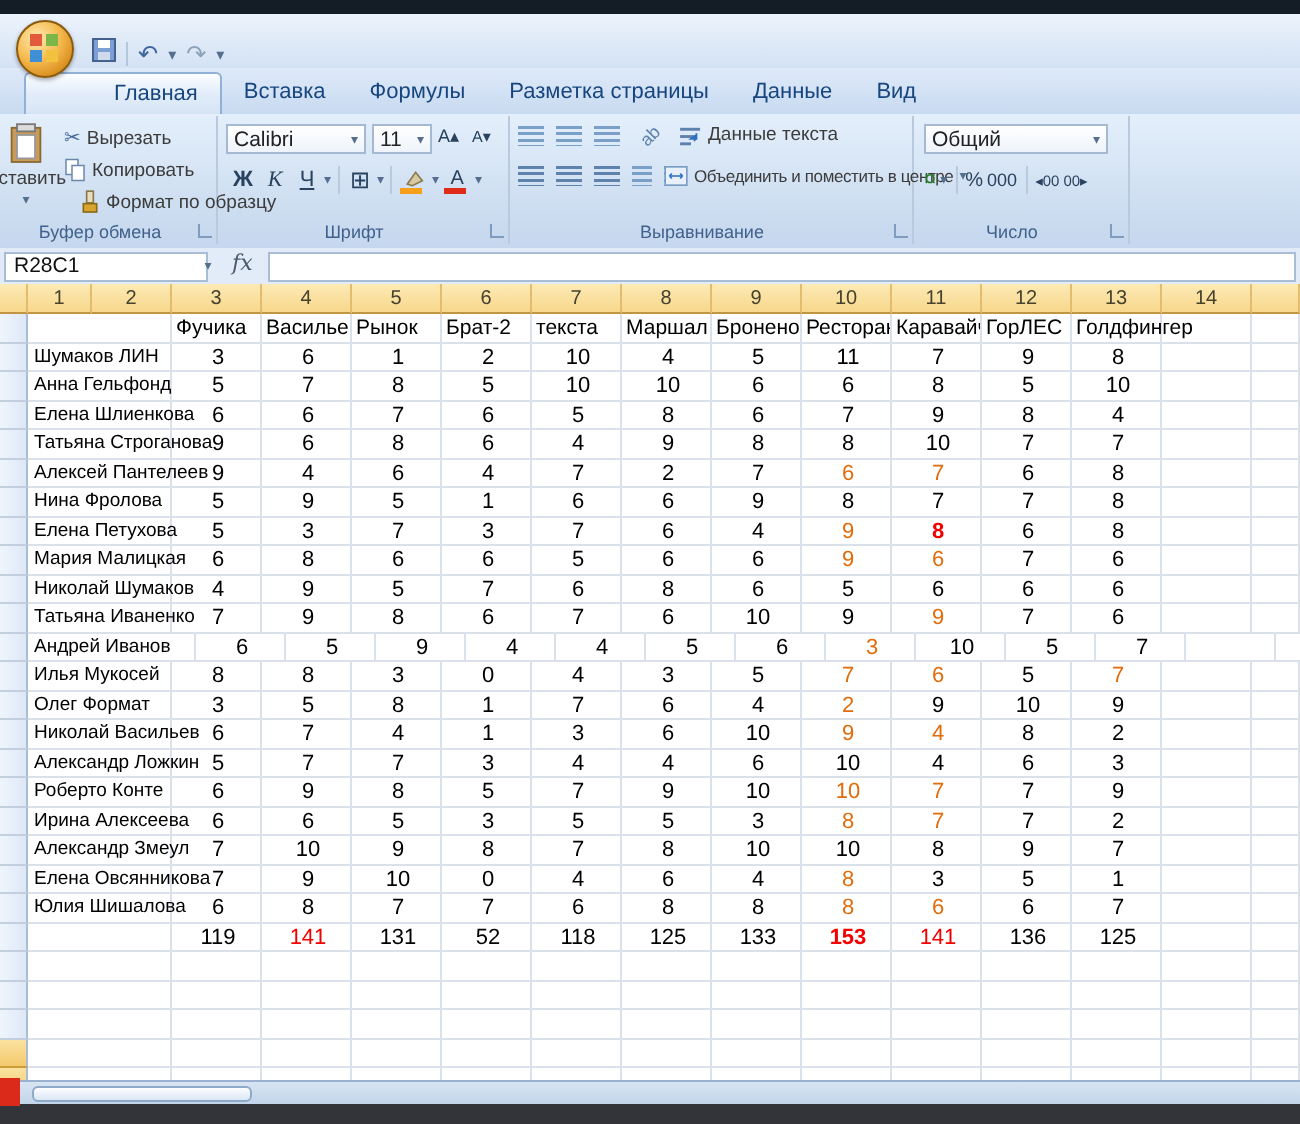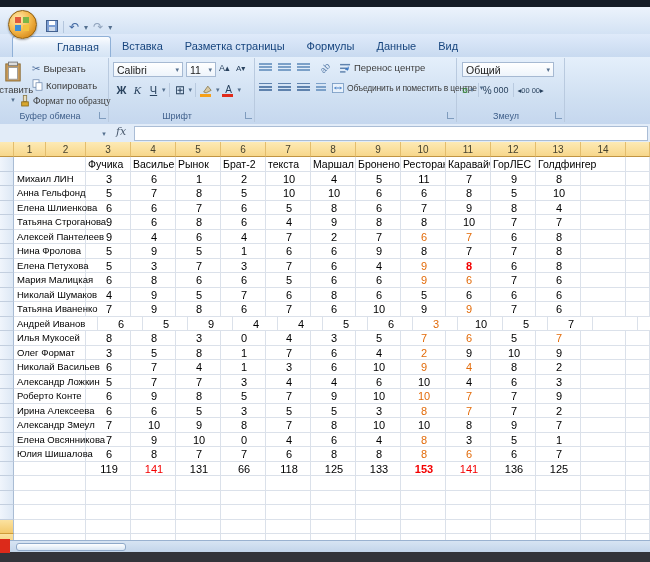--- a/index.html
+++ b/index.html
@@ -125,22 +125,22 @@
     <i class="q1"></i>
       <i class="q2"></i>
       <i class="q3"></i>
       <i class="q4"></i>
   </div>
 
   <div class="tabrow">
     <div class="tabs">
       <span class="tab active">Главная</span>
       <span class="tab">Вставка</span>
+      <span class="tab">Формулы</span>
       <span class="tab">Разметка страницы</span>
-      <span class="tab">Формулы</span>
       <span class="tab">Данные</span>
       <span class="tab">Вид</span>
     </div>
   </div>
 
   <div class="ribbon">
 
     <div class="grp" style="left:0;width:108px;">
       <div class="sbtn" style="left:-8px;top:3px;width:42px;flex-direction:column;gap:1px;">
         <svg width="18" height="22" viewBox="0 0 20 24">
@@ -155,21 +155,21 @@
         <span class="icn" style="color:#4a6a9a;font-size:10px;">✂</span>
         <span>Вырезать</span>
       </div>
       <div class="sbtn" style="left:32px;top:21px;">
         <svg class="icn" width="11" height="12" viewBox="0 0 14 16">
           <rect x="1" y="1" width="8" height="10" fill="#fff" stroke="#6b87ad"></rect>
           <rect x="5" y="5" width="8" height="10" fill="#fff" stroke="#6b87ad"></rect>
         </svg>
         <span>Копировать</span>
       </div>
-      <div class="sbtn" style="left:20px;top:37px;font-family:Liberation Serif, serif;">
+      <div class="sbtn" style="left:40px;top:37px;">
         <svg class="icn" width="10" height="12" viewBox="0 0 12 14">
           <rect x="4" y="0.5" width="4" height="7" fill="#e8dcbc" stroke="#8a7a4a"></rect>
           <rect x="2" y="8" width="8" height="5" fill="#d8a62e" stroke="#8a6a1a"></rect>
         </svg>
         <span>Формат по образцу</span>
       </div>
       <div class="grp-label">Буфер обмена</div>
       <div class="launcher"></div>
     </div>
 
@@ -216,61 +216,63 @@
         <span class="alic short"></span>
         <span style="display:inline-block;transform:rotate(-45deg);font-size:9px;color:#5f82ad;margin:0 4px;">ab</span>
       </div>
       <div class="sbtn" style="left:86px;top:4px;">
         <svg class="icn" width="11" height="10" viewBox="0 0 12 11">
           <rect x="0" y="1" width="11" height="1.6" fill="#5f82ad"></rect>
           <rect x="0" y="5" width="8" height="1.6" fill="#5f82ad"></rect>
           <path d="M9 4 v3 h-3 l2 -1.4 v2.8" stroke="#2f6fbf" fill="none" stroke-width="1"></path>
           <rect x="0" y="9" width="6" height="1.6" fill="#5f82ad"></rect>
         </svg>
-        <span>Перенос центре</span>
+        <span>Данные текста</span>
       </div>
       <div class="sbtn" style="left:5px;top:25px;">
         <span class="alic"></span>
         <span class="alic"></span>
         <span class="alic"></span>
         <span class="alic short" style="width:10px;"></span>
         <span class="alic short" style="width:10px;"></span>
       </div>
       <div class="sbtn" style="left:78px;top:25px;font-size:8.5px;letter-spacing:-0.2px;">
         <svg class="icn" width="12" height="10" viewBox="0 0 14 12">
           <rect x="0.5" y="0.5" width="13" height="11" fill="#e8f1fb" stroke="#7a9cc4"></rect>
           <path d="M3 6 h8 M3 6 l1.5 -1.5 M3 6 l1.5 1.5 M11 6 l-1.5 -1.5 M11 6 l-1.5 1.5" stroke="#2f6fbf" fill="none" stroke-width="1"></path>
         </svg>
         <span>Объединить и поместить в центре</span>
         <span class="drop">▾</span>
       </div>
+      <div class="grp-label">Выравнивание</div>
       <div class="launcher"></div>
     </div>
 
     <div class="grp" style="left:456px;width:108px;">
       <div class="cmb" style="left:6px;top:4px;width:92px;">
         <span>Общий</span>
         <span class="drop">▾</span>
       </div>
       <div class="sbtn" style="left:6px;top:25px;gap:2px;">
         <span style="color:#2a7a2a;font-size:11px;">¤</span>
         <span class="drop">▾</span>
         <span class="vsep"></span>
         <span style="font-size:10px;color:#29425e;">%</span>
         <span style="font-size:9px;color:#29425e;">000</span>
         <span class="vsep"></span>
         <span style="font-size:7.5px;color:#29425e;">◂00</span>
         <span style="font-size:7.5px;color:#29425e;">00▸</span>
       </div>
-      <div class="grp-label">Змеул</div>
+      <div class="grp-label">Число</div>
       <div class="launcher"></div>
     </div>
   </div>
 
   <div class="fbar">
+    <div class="namebox">R28C1</div>
     <div class="nbdrop">▾</div>
     <div class="fx">fx</div>
     <div class="ffield"></div>
   </div>
 
   <div class="sheet">
       <div class="r" style="height: 15px;">
         <div class="c hc" style="width: 14px;"></div>
         <div class="c hc" style="width: 32px;">1</div>
         <div class="c hc" style="width: 40px;">2</div>
@@ -300,21 +302,21 @@
         <div class="c film" style="width: 45px;">Броненос</div>
         <div class="c film" style="width: 45px;">Ресторан</div>
         <div class="c film" style="width: 45px;">Каравайч</div>
         <div class="c film" style="width: 45px;">ГорЛЕС</div>
         <div class="c film spill" style="width: 45px;">Голдфингер</div>
         <div class="c num" style="width: 45px;"></div>
         <div class="c num" style="width: 24px;"></div>
       </div>
       <div class="r" style="height: 14.5px;">
         <div class="c rh" style="width: 14px;"></div>
-        <div class="c name" style="width: 72px;">Михаил ЛИН</div>
+        <div class="c name" style="width: 72px;">Шумаков ЛИН</div>
         <div class="c num" style="width: 45px;">3</div>
         <div class="c num" style="width: 45px;">6</div>
         <div class="c num" style="width: 45px;">1</div>
         <div class="c num" style="width: 45px;">2</div>
         <div class="c num" style="width: 45px;">10</div>
         <div class="c num" style="width: 45px;">4</div>
         <div class="c num" style="width: 45px;">5</div>
         <div class="c num" style="width: 45px;">11</div>
         <div class="c num" style="width: 45px;">7</div>
         <div class="c num" style="width: 45px;">9</div>
@@ -644,21 +646,21 @@
         <div class="c num" style="width: 45px;">7</div>
         <div class="c num" style="width: 45px;"></div>
         <div class="c num" style="width: 24px;"></div>
       </div>
       <div class="r" style="height: 14.5px;">
         <div class="c rh" style="width: 14px;"></div>
         <div class="c name" style="width: 72px;"></div>
         <div class="c num" style="width: 45px;">119</div>
         <div class="c num rd" style="width: 45px;">141</div>
         <div class="c num" style="width: 45px;">131</div>
-        <div class="c num" style="width: 45px;">66</div>
+        <div class="c num" style="width: 45px;">52</div>
         <div class="c num" style="width: 45px;">118</div>
         <div class="c num" style="width: 45px;">125</div>
         <div class="c num" style="width: 45px;">133</div>
         <div class="c num rd b" style="width: 45px;">153</div>
         <div class="c num rd" style="width: 45px;">141</div>
         <div class="c num" style="width: 45px;">136</div>
         <div class="c num" style="width: 45px;">125</div>
         <div class="c num" style="width: 45px;"></div>
         <div class="c num" style="width: 24px;"></div>
       </div>

